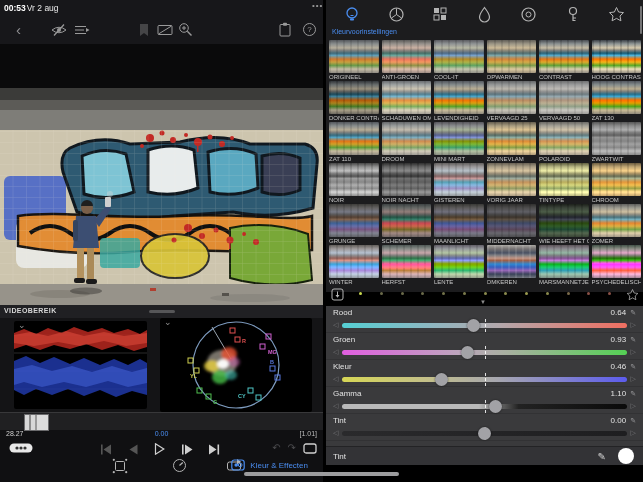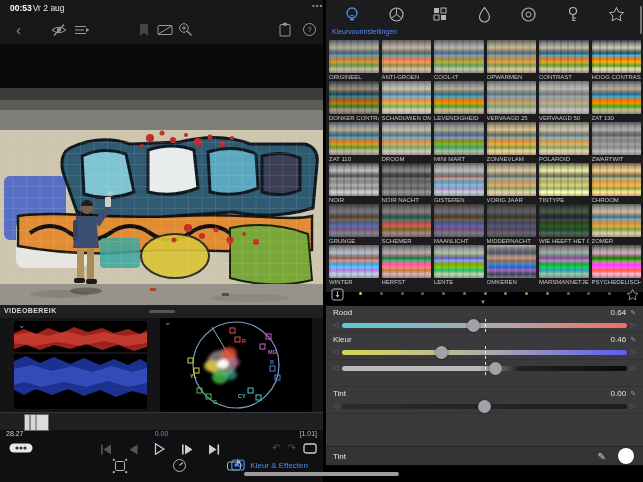--- a/index.html
+++ b/index.html
@@ -2,21 +2,21 @@
 <html><head>
 <meta charset="utf-8">
 <style>
   html,body{margin:0;padding:0;background:#000;}
   .app{position:relative;width:643px;height:482px;background:#000;overflow:hidden;
        font-family:"Liberation Sans",sans-serif;color:#ddd;}
 
   
   .statusbar{position:absolute;left:0;top:0;width:643px;height:16px;background:#17171a;
              display:flex;align-items:center;font-size:8.5px;color:#fff;}
-  .sb-time{margin-left:10px;font-weight:bold;}
+  .sb-time{margin-left:4px;font-weight:bold;}
   .sb-date{margin-left:1px;color:#e8e8e8;}
   .sb-more{position:absolute;left:312px;top:1px;color:#9a9a9a;font-size:8px;letter-spacing:1px;}
   .sb-right{position:absolute;right:5px;top:0;height:16px;display:flex;align-items:center;gap:4px;}
   .sb-batt-label{font-size:8.5px;color:#fff;}
 
   
   .left{position:absolute;left:0;top:16px;width:323px;height:466px;background:#101012;}
   .toolbar{position:absolute;left:0;top:0;width:323px;height:28px;background:#17171a;
            border-right:1px solid #2c2c2e;}
   .tb-icon{position:absolute;top:5px;width:17px;height:17px;display:flex;align-items:center;justify-content:center;color:#9a9a9a;}
@@ -649,34 +649,54 @@
             <span class="s-arrow">◁</span>
             <div class="s-track" style="background: linear-gradient(90deg, rgb(85, 208, 212) 0%, rgb(143, 182, 192) 32%, rgb(179, 168, 172) 55%, rgb(239, 110, 96) 100%);">
               <div class="s-tick"></div>
               <div class="s-knob" style="left: 46%;"></div>
             </div>
             <span class="s-arrow">▷</span>
           </div>
         </div>
         <div class="slider-row">
           <div class="s-head">
+            <span class="s-label">Groen</span>
+            <span class="s-val">0.93</span>
+            <span class="s-pencil">✎</span>
+          </div>
+          <div class="s-trackwrap">
+            <span class="s-arrow">◁</span>
+            <div class="s-track" style="background: linear-gradient(90deg, rgb(224, 94, 224) 0%, rgb(187, 166, 187) 42%, rgb(168, 176, 160) 58%, rgb(84, 208, 84) 100%);">
+              <div class="s-tick"></div>
+              <div class="s-knob" style="left: 44%;"></div>
+            </div>
+            <span class="s-arrow">▷</span>
+          </div>
+        </div>
+        <div class="slider-row">
+          <div class="s-head">
             <span class="s-label">Kleur</span>
             <span class="s-val">0.46</span>
             <span class="s-pencil">✎</span>
           </div>
           <div class="s-trackwrap">
             <span class="s-arrow">◁</span>
             <div class="s-track" style="background: linear-gradient(90deg, rgb(214, 214, 85) 0%, rgb(196, 192, 138) 30%, rgb(166, 166, 176) 55%, rgb(92, 92, 238) 100%);">
               <div class="s-tick"></div>
               <div class="s-knob" style="left: 35%;"></div>
             </div>
             <span class="s-arrow">▷</span>
           </div>
         </div>
         <div class="slider-row">
+          <div class="s-head">
+            <span class="s-label">Gamma</span>
+            <span class="s-val">1.10</span>
+            <span class="s-pencil">✎</span>
+          </div>
           <div class="s-trackwrap">
             <span class="s-arrow">◁</span>
             <div class="s-track" style="background: linear-gradient(90deg, rgb(185, 185, 185) 0%, rgb(185, 185, 185) 48%, rgb(34, 34, 34) 62%, rgb(10, 10, 10) 100%);">
               <div class="s-tick"></div>
               <div class="s-knob" style="left: 54%;"></div>
             </div>
             <span class="s-arrow">▷</span>
           </div>
         </div>
         <div class="slider-row">

